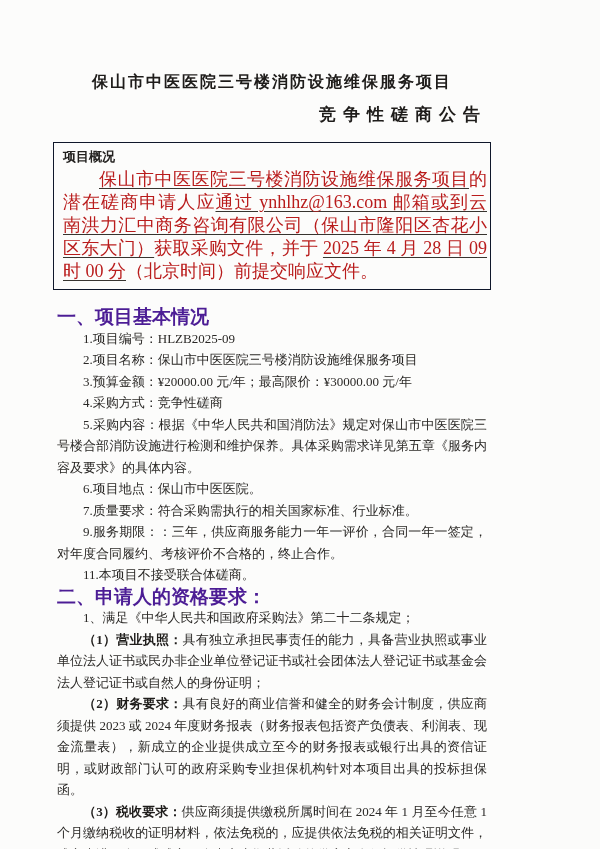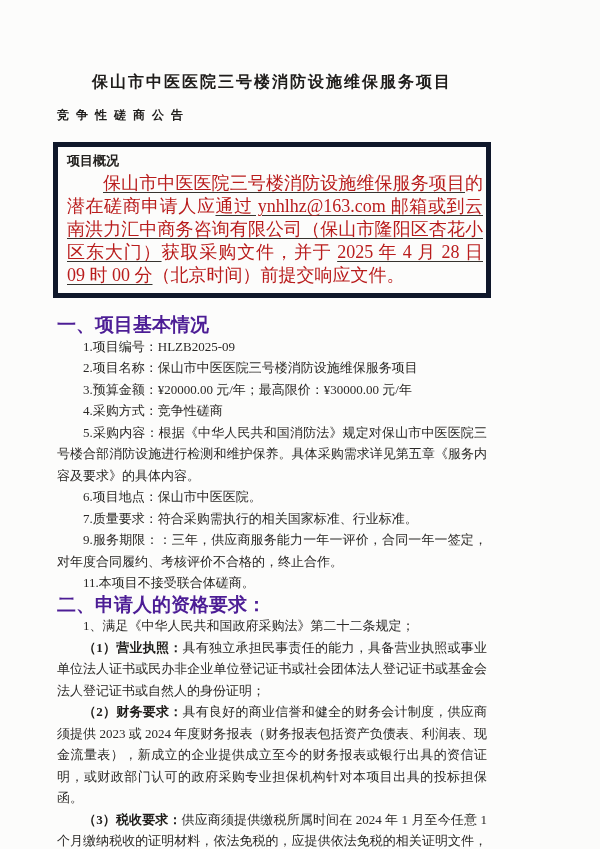--- a/index.html
+++ b/index.html
@@ -22,29 +22,29 @@
     margin: 0;
     font-size: 16px;
     font-weight: bold;
     text-align: center;
     letter-spacing: 2px;
     line-height: 20px;
     color: #1e1c1a;
   }
   .subtitle {
     margin: 13px 0 0 0;
-    font-size: 12px;
+    font-size: 17px;
     font-weight: bold;
-    text-align: left;
+    text-align: right;
     letter-spacing: 7px;
     line-height: 20px;
     color: #1e1c1a;
   }
   .overview-box {
-    border: 5px solid #0f172a;
+    border: 1px solid #0f172a;
     margin: 17px -4px 16px -4px;
     padding: 3px 3px 6px 9px;
   }
   .overview-heading {
     font-weight: bold;
     font-size: 13px;
     line-height: 22px;
     color: #23211f;
   }
   .overview-paragraph {

